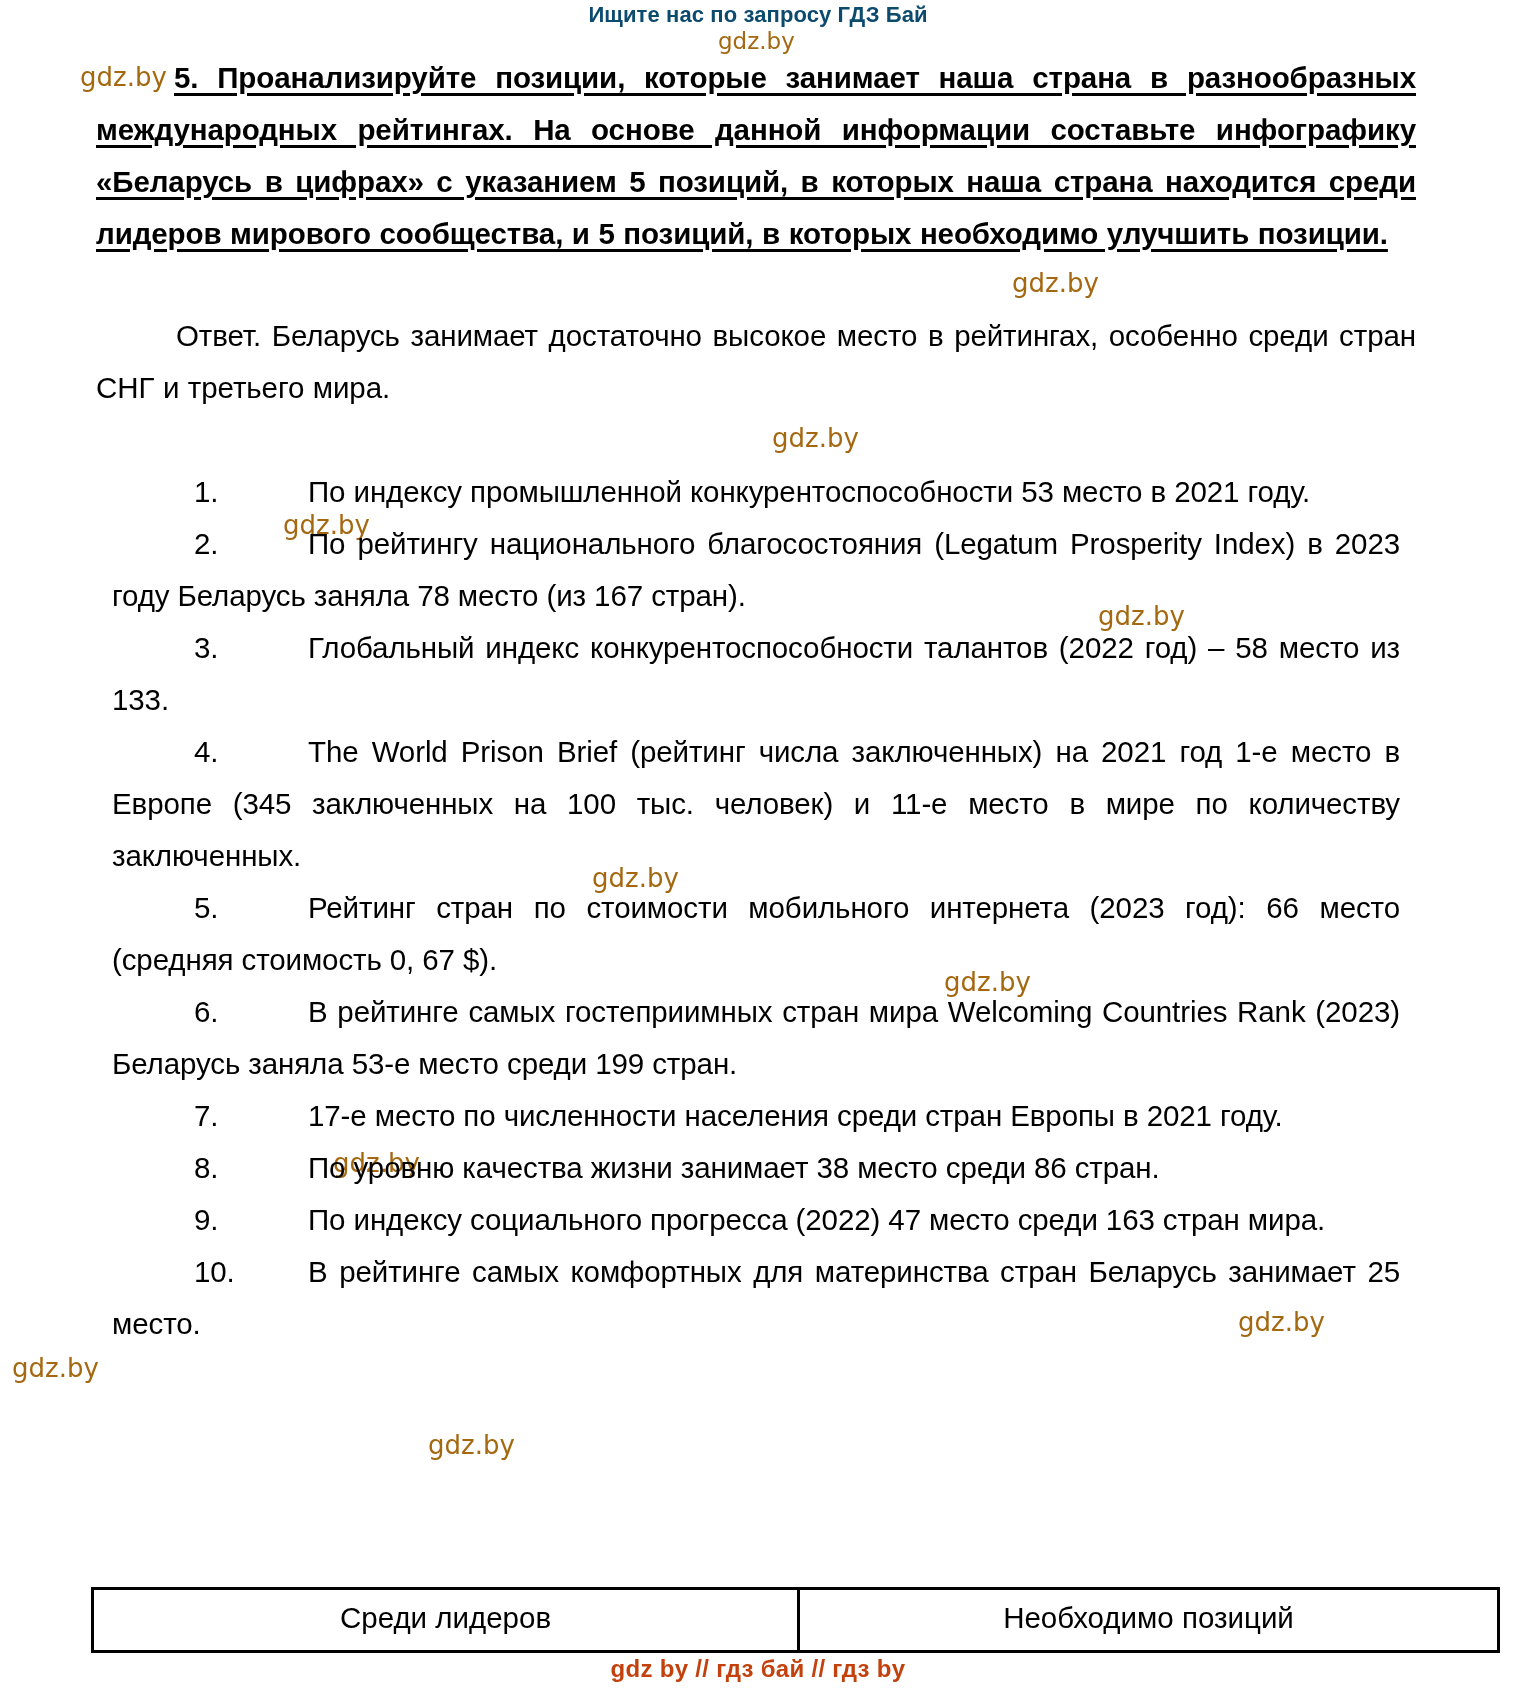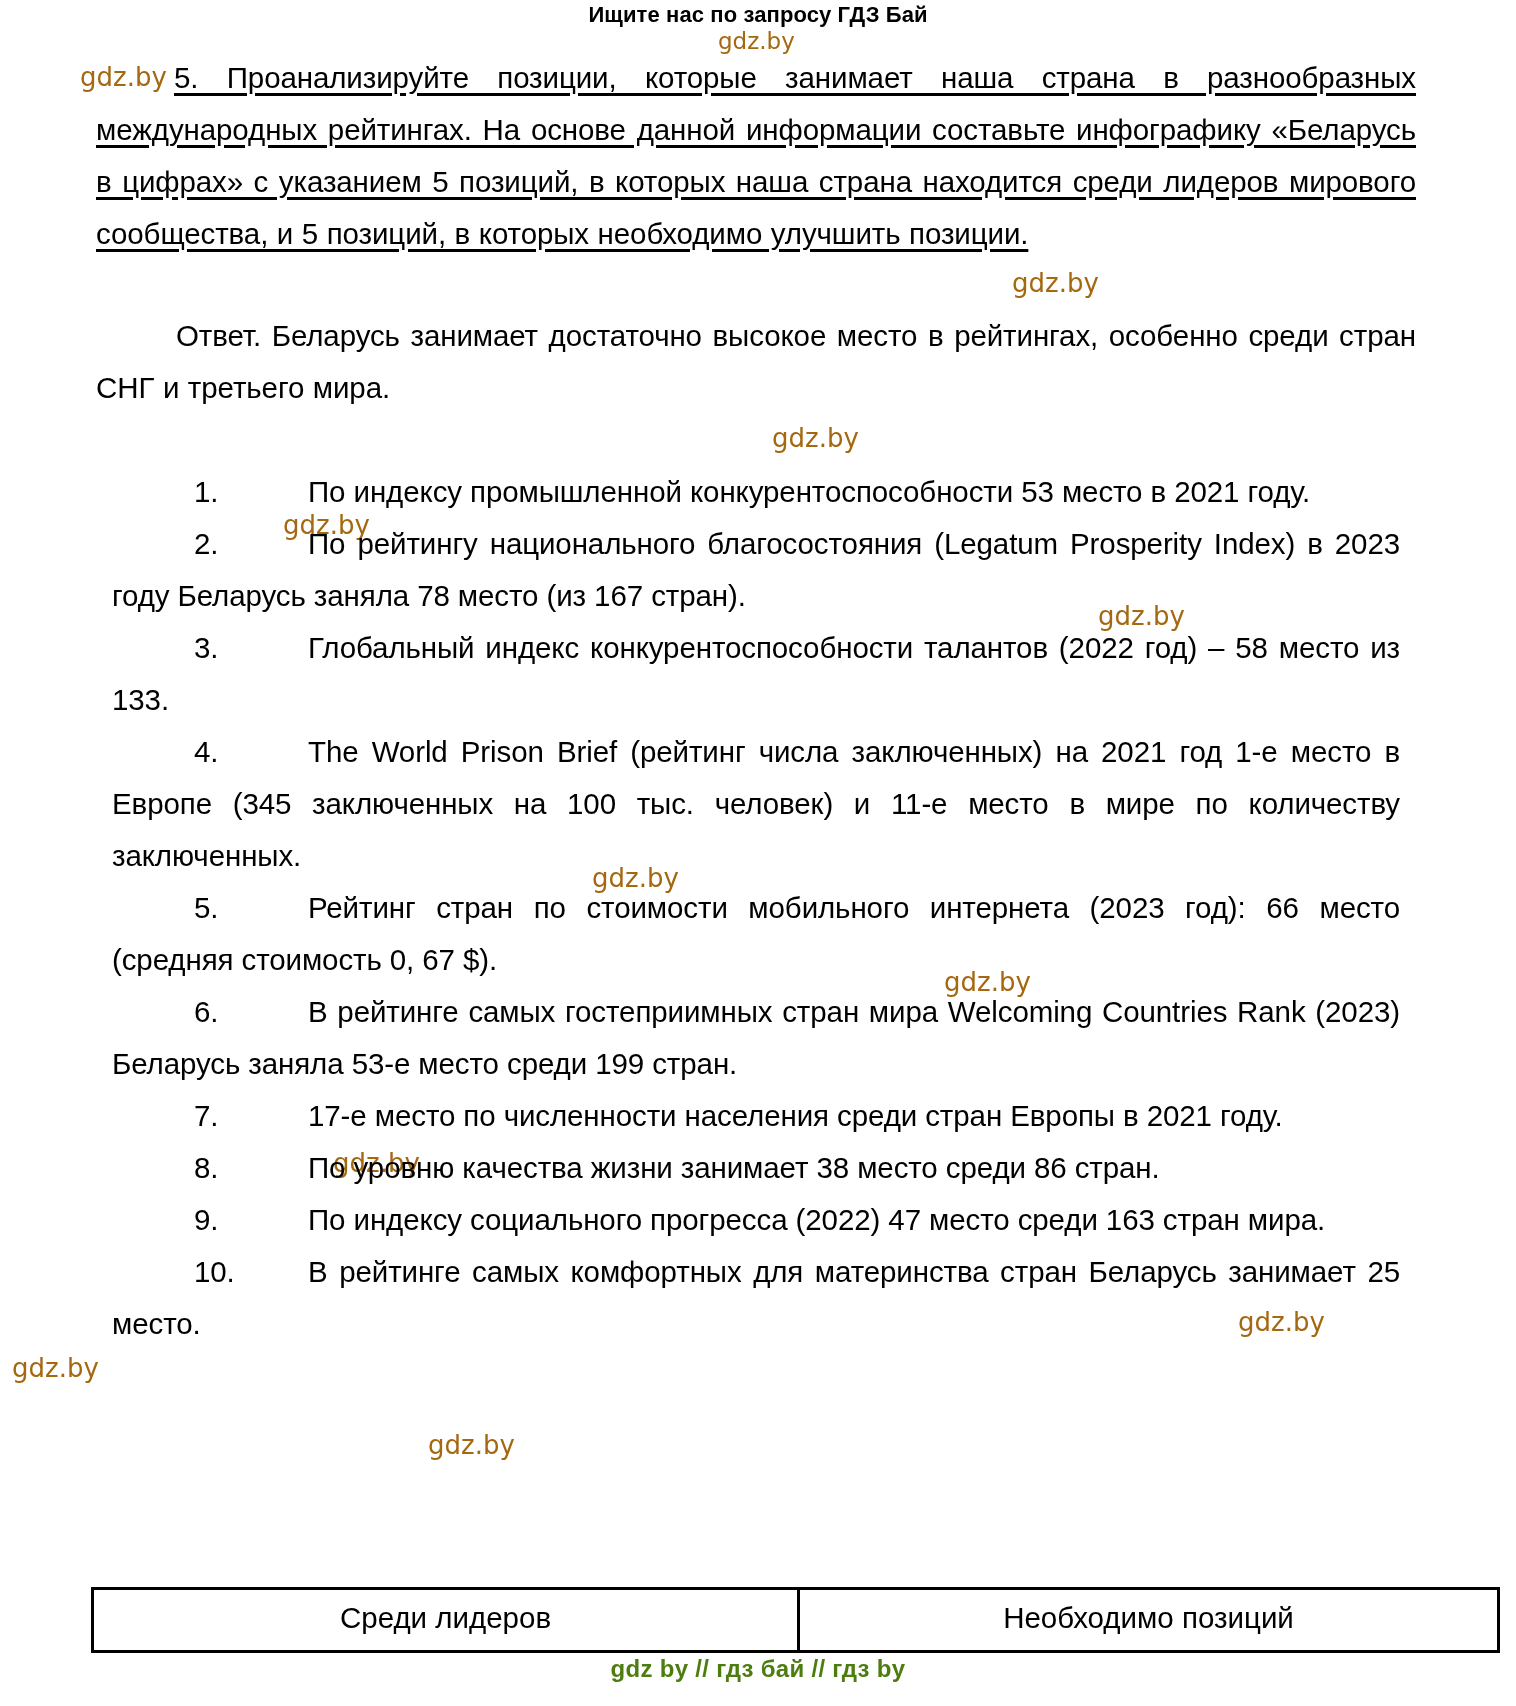--- a/index.html
+++ b/index.html
@@ -23,21 +23,21 @@
 
   
   .promo {
     position: absolute;
     top: 2px;
     left: 0;
     width: 100%;
     text-align: center;
     font-size: 22px;
     font-weight: bold;
-    color: #000000;
+    color: #0c4a6e;
     letter-spacing: 0.1px;
   }
 
   
   .wm {
     position: absolute;
     color: #a16207;
     font-family: "DejaVu Sans", sans-serif;
     font-size: 23px;
     white-space: nowrap;
@@ -56,21 +56,21 @@
     margin: 0;
     font-size: 29.5px;
     line-height: 52px;
     text-align: justify;
     text-justify: inter-word;
     letter-spacing: -0.1px;
     word-spacing: 0.5px;
   }
 
   p.heading {
-    font-weight: normal;
+    font-weight: bold;
     text-decoration: underline;
     text-underline-offset: 5px;
     text-decoration-thickness: 3px;
     text-indent: 78px;
     margin-bottom: 0;
   }
 
   p.answer {
     text-indent: 80px;
     margin-top: 50px;
@@ -118,21 +118,21 @@
   .tbl td.c1 { width: 703px; }
   .tbl td.c2 { width: 697px; }
 
   
   .footer {
     position: absolute;
     left: 0;
     top: 1655px;
     width: 100%;
     text-align: center;
-    color: #4d7c0f;
+    color: #c2410c;
     font-size: 24px;
     font-weight: bold;
     letter-spacing: 0.3px;
   }
 </style>
 </head>
 <body>
 
 <div class="page">
 

